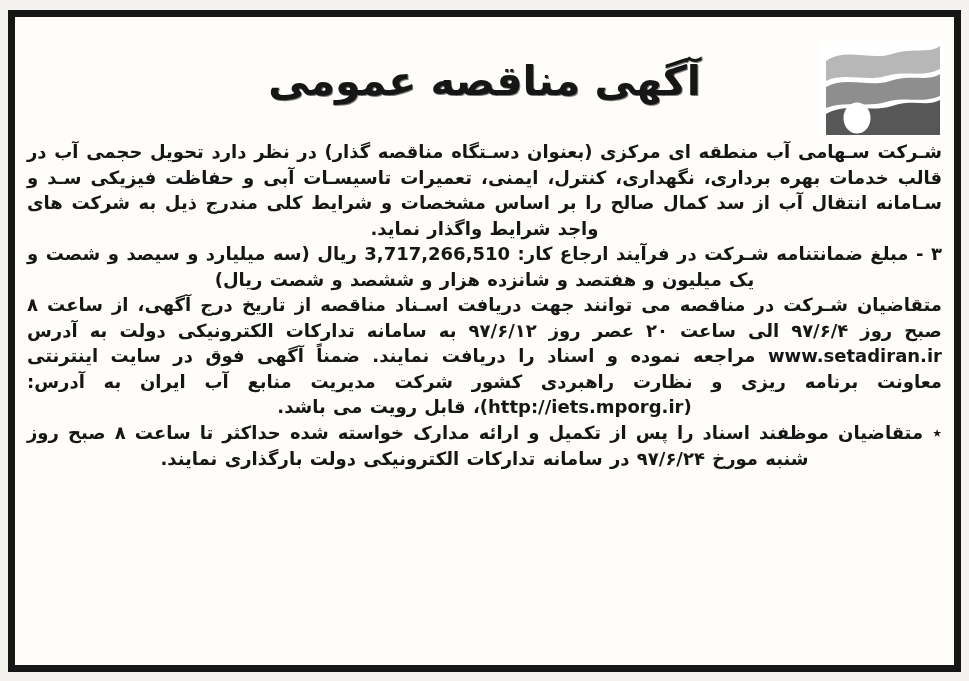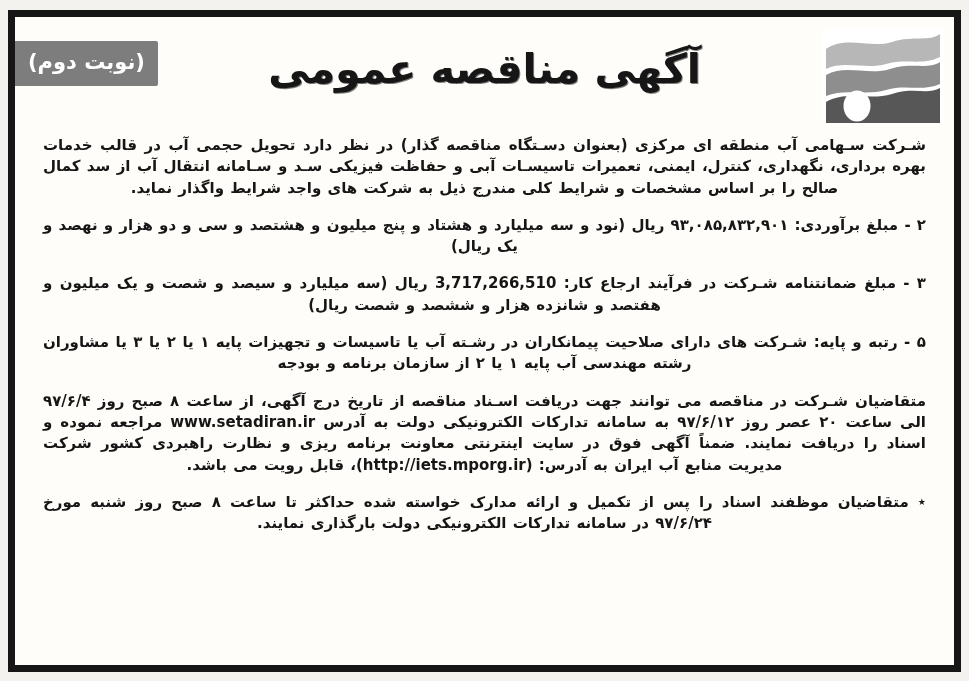--- a/index.html
+++ b/index.html
@@ -34,69 +34,66 @@
     background: #7d7d7d;
     color: #ffffff;
     font-weight: bold;
     font-size: 21px;
     padding: 11px 13px 13px;
     border-radius: 0 2px 2px 0;
     line-height: 1;
     white-space: nowrap;
   }
   .ad-title {
-    margin: 0;
+    margin: 12px;
     padding-top: 26px;
     text-align: center;
     font-size: 41px;
     font-weight: bold;
     color: #161616;
     letter-spacing: -1px;
     text-shadow: 1px 1px 0 rgba(20,20,20,.55);
   }
   .logo {
     position: absolute;
     right: -2px; top: 10px;
     width: 122px; height: 94px;
   }
   .ad-body { margin-top: 8px; }
   .para {
-    margin: 16px;
+    margin: 0;
     color: #161616;
-    font-size: 15px;
+    font-size: 18px;
     font-weight: bold;
     line-height: 1.42;
     text-align: justify;
     text-align-last: center;
     word-spacing: 1px;
   }
 </style>
 </head>
 <body>
 
 <div class="page">
   <div class="ad-frame">
 
     <div class="ad-header">
-      <div class="round-badge">(نوبت دوم)</div>
       <h1 class="ad-title">آگهی مناقصه عمومی</h1>
       <div class="logo">
         <svg width="122" height="94" viewBox="0 0 122 94" xmlns="http://www.w3.org/2000/svg" aria-hidden="true">
           <rect x="0" y="0" width="122" height="94" fill="#ffffff"></rect>
           <path d="M4 20 C24 6 48 20 70 13 C92 6 108 13 118 5 L118 28 C100 37 84 29 64 35 C44 41 22 31 4 40 Z" fill="#b7b7b7"></path>
           <path d="M4 46 C24 35 46 47 68 40 C90 33 106 41 118 33 L118 55 C100 63 84 55 64 61 C44 67 22 59 4 67 Z" fill="#8e8e8e"></path>
           <path d="M4 73 C24 61 48 72 70 65 C92 58 106 66 118 59 L118 94 L4 94 Z" fill="#575757"></path>
           <ellipse cx="35" cy="77" rx="13.5" ry="15.5" fill="#ffffff"></ellipse>
         </svg>
       </div>
     </div>
 
     <div class="ad-body">
       <p class="para">شـرکت سـهامی آب منطقه ای مرکزی (بعنوان دسـتگاه مناقصه گذار) در نظر دارد تحویل حجمی آب در قالب خدمات بهره برداری، نگهداری، کنترل، ایمنی، تعمیرات تاسیسـات آبی و حفاظت فیزیکی سـد و سـامانه انتقال آب از سد کمال صالح را بر اساس مشخصات و شرایط کلی مندرج ذیل به شرکت های واجد شرایط واگذار نماید.</p>
-      <p class="para">۲ - مبلغ برآوردی: ۹۳,۰۸۵,۸۳۲,۹۰۱ ریال (نود و سه میلیارد و هشتاد و پنج میلیون و هشتصد و سی و دو هزار و نهصد و یک ریال)</p>
       <p class="para">۳ - مبلغ ضمانتنامه شـرکت در فرآیند ارجاع کار: 3,717,266,510 ریال (سه میلیارد و سیصد و شصت و یک میلیون و هفتصد و شانزده هزار و ششصد و شصت ریال)</p>
-      <p class="para">۵ - رتبه و پایه: شـرکت های دارای صلاحیت پیمانکاران در رشـته آب یا تاسیسات و تجهیزات پایه ۱ یا ۲ یا ۳ یا مشاوران رشته مهندسی آب پایه ۱ یا ۲ از سازمان برنامه و بودجه</p>
       <p class="para">متقاضیان شـرکت در مناقصه می توانند جهت دریافت اسـناد مناقصه از تاریخ درج آگهی، از ساعت ۸ صبح روز ۹۷/۶/۴ الی ساعت ۲۰ عصر روز ۹۷/۶/۱۲ به سامانه تدارکات الکترونیکی دولت به آدرس www.setadiran.ir مراجعه نموده و اسناد را دریافت نمایند. ضمناً آگهی فوق در سایت اینترنتی معاونت برنامه ریزی و نظارت راهبردی کشور شرکت مدیریت منابع آب ایران به آدرس: (http://iets.mporg.ir)، قابل رویت می باشد.</p>
       <p class="para">٭ متقاضیان موظفند اسناد را پس از تکمیل و ارائه مدارک خواسته شده حداکثر تا ساعت ۸ صبح روز شنبه مورخ ۹۷/۶/۲۴ در سامانه تدارکات الکترونیکی دولت بارگذاری نمایند.</p>
     </div>
 
   </div>
 </div>
 
 </body></html>

